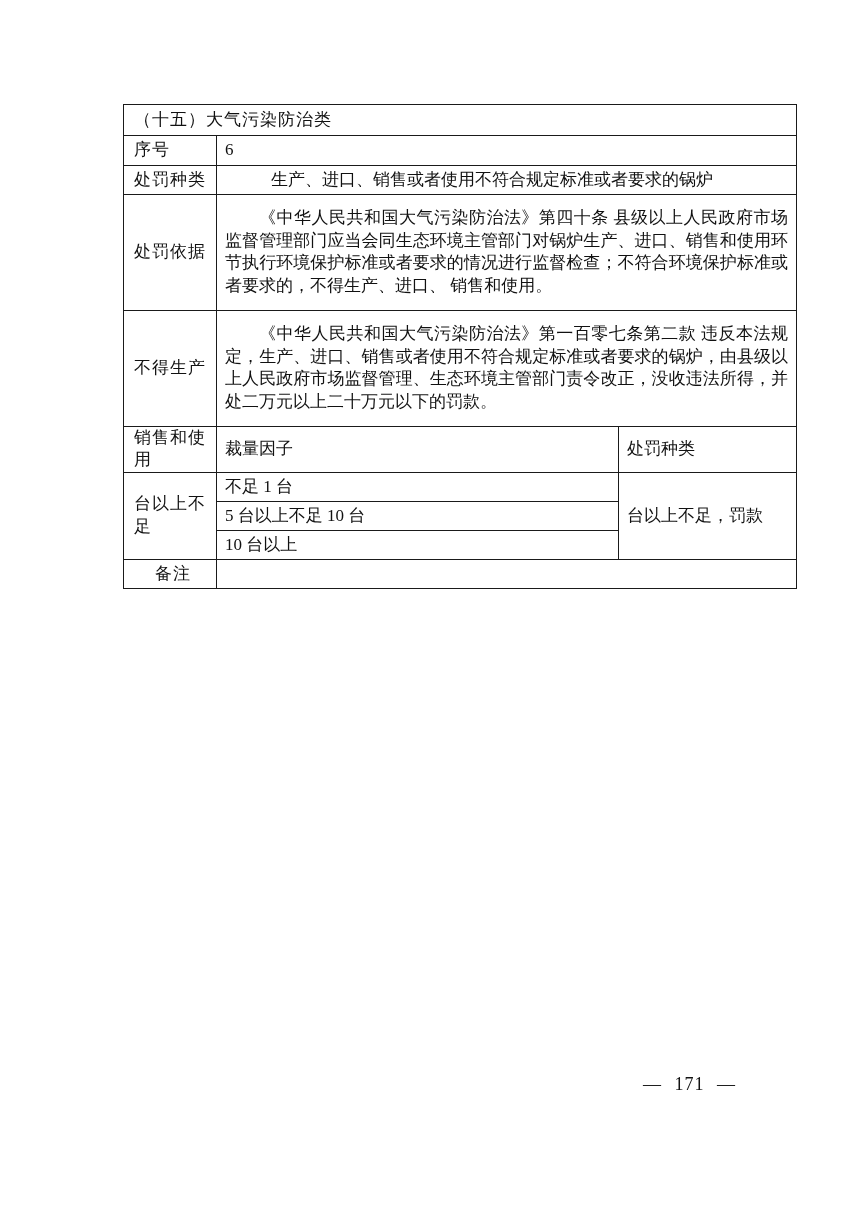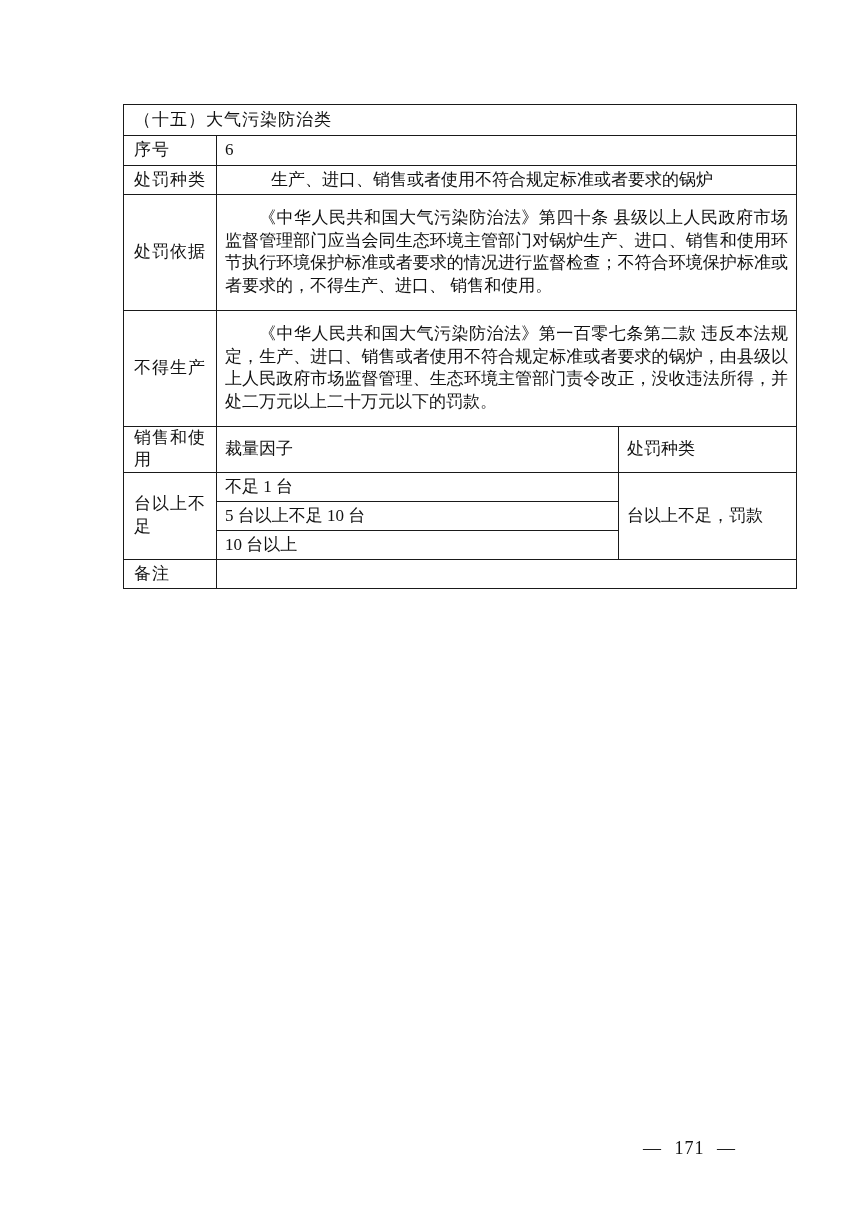--- a/index.html
+++ b/index.html
@@ -45,25 +45,25 @@
     padding: 0 20px;
     text-indent: 2em;
   }
   tr.r-category td { height: 31px; letter-spacing: 1px; padding: 0 4px 0 10px; }
   tr.r-serial td { height: 30px; }
   tr.r-violation td { height: 29px; }
   tr.r-clause td { height: 91px; }
   tr.r-basis td { height: 91px; }
   tr.r-discretion td { height: 32px; }
   tr.r-factor td { height: 29px; }
-  tr.r-remark td { height: 29px; }
+  tr.r-remark td { height: 29px; text-align: center; }
   .page-number {
     position: absolute;
     left: 643px;
-    top: 1138px;
+    top: 1074px;
     font-size: 18px;
     letter-spacing: 1px;
     word-spacing: 7px;
     color: #111111;
     white-space: nowrap;
   }
 </style>
 </head>
 <body>
 

